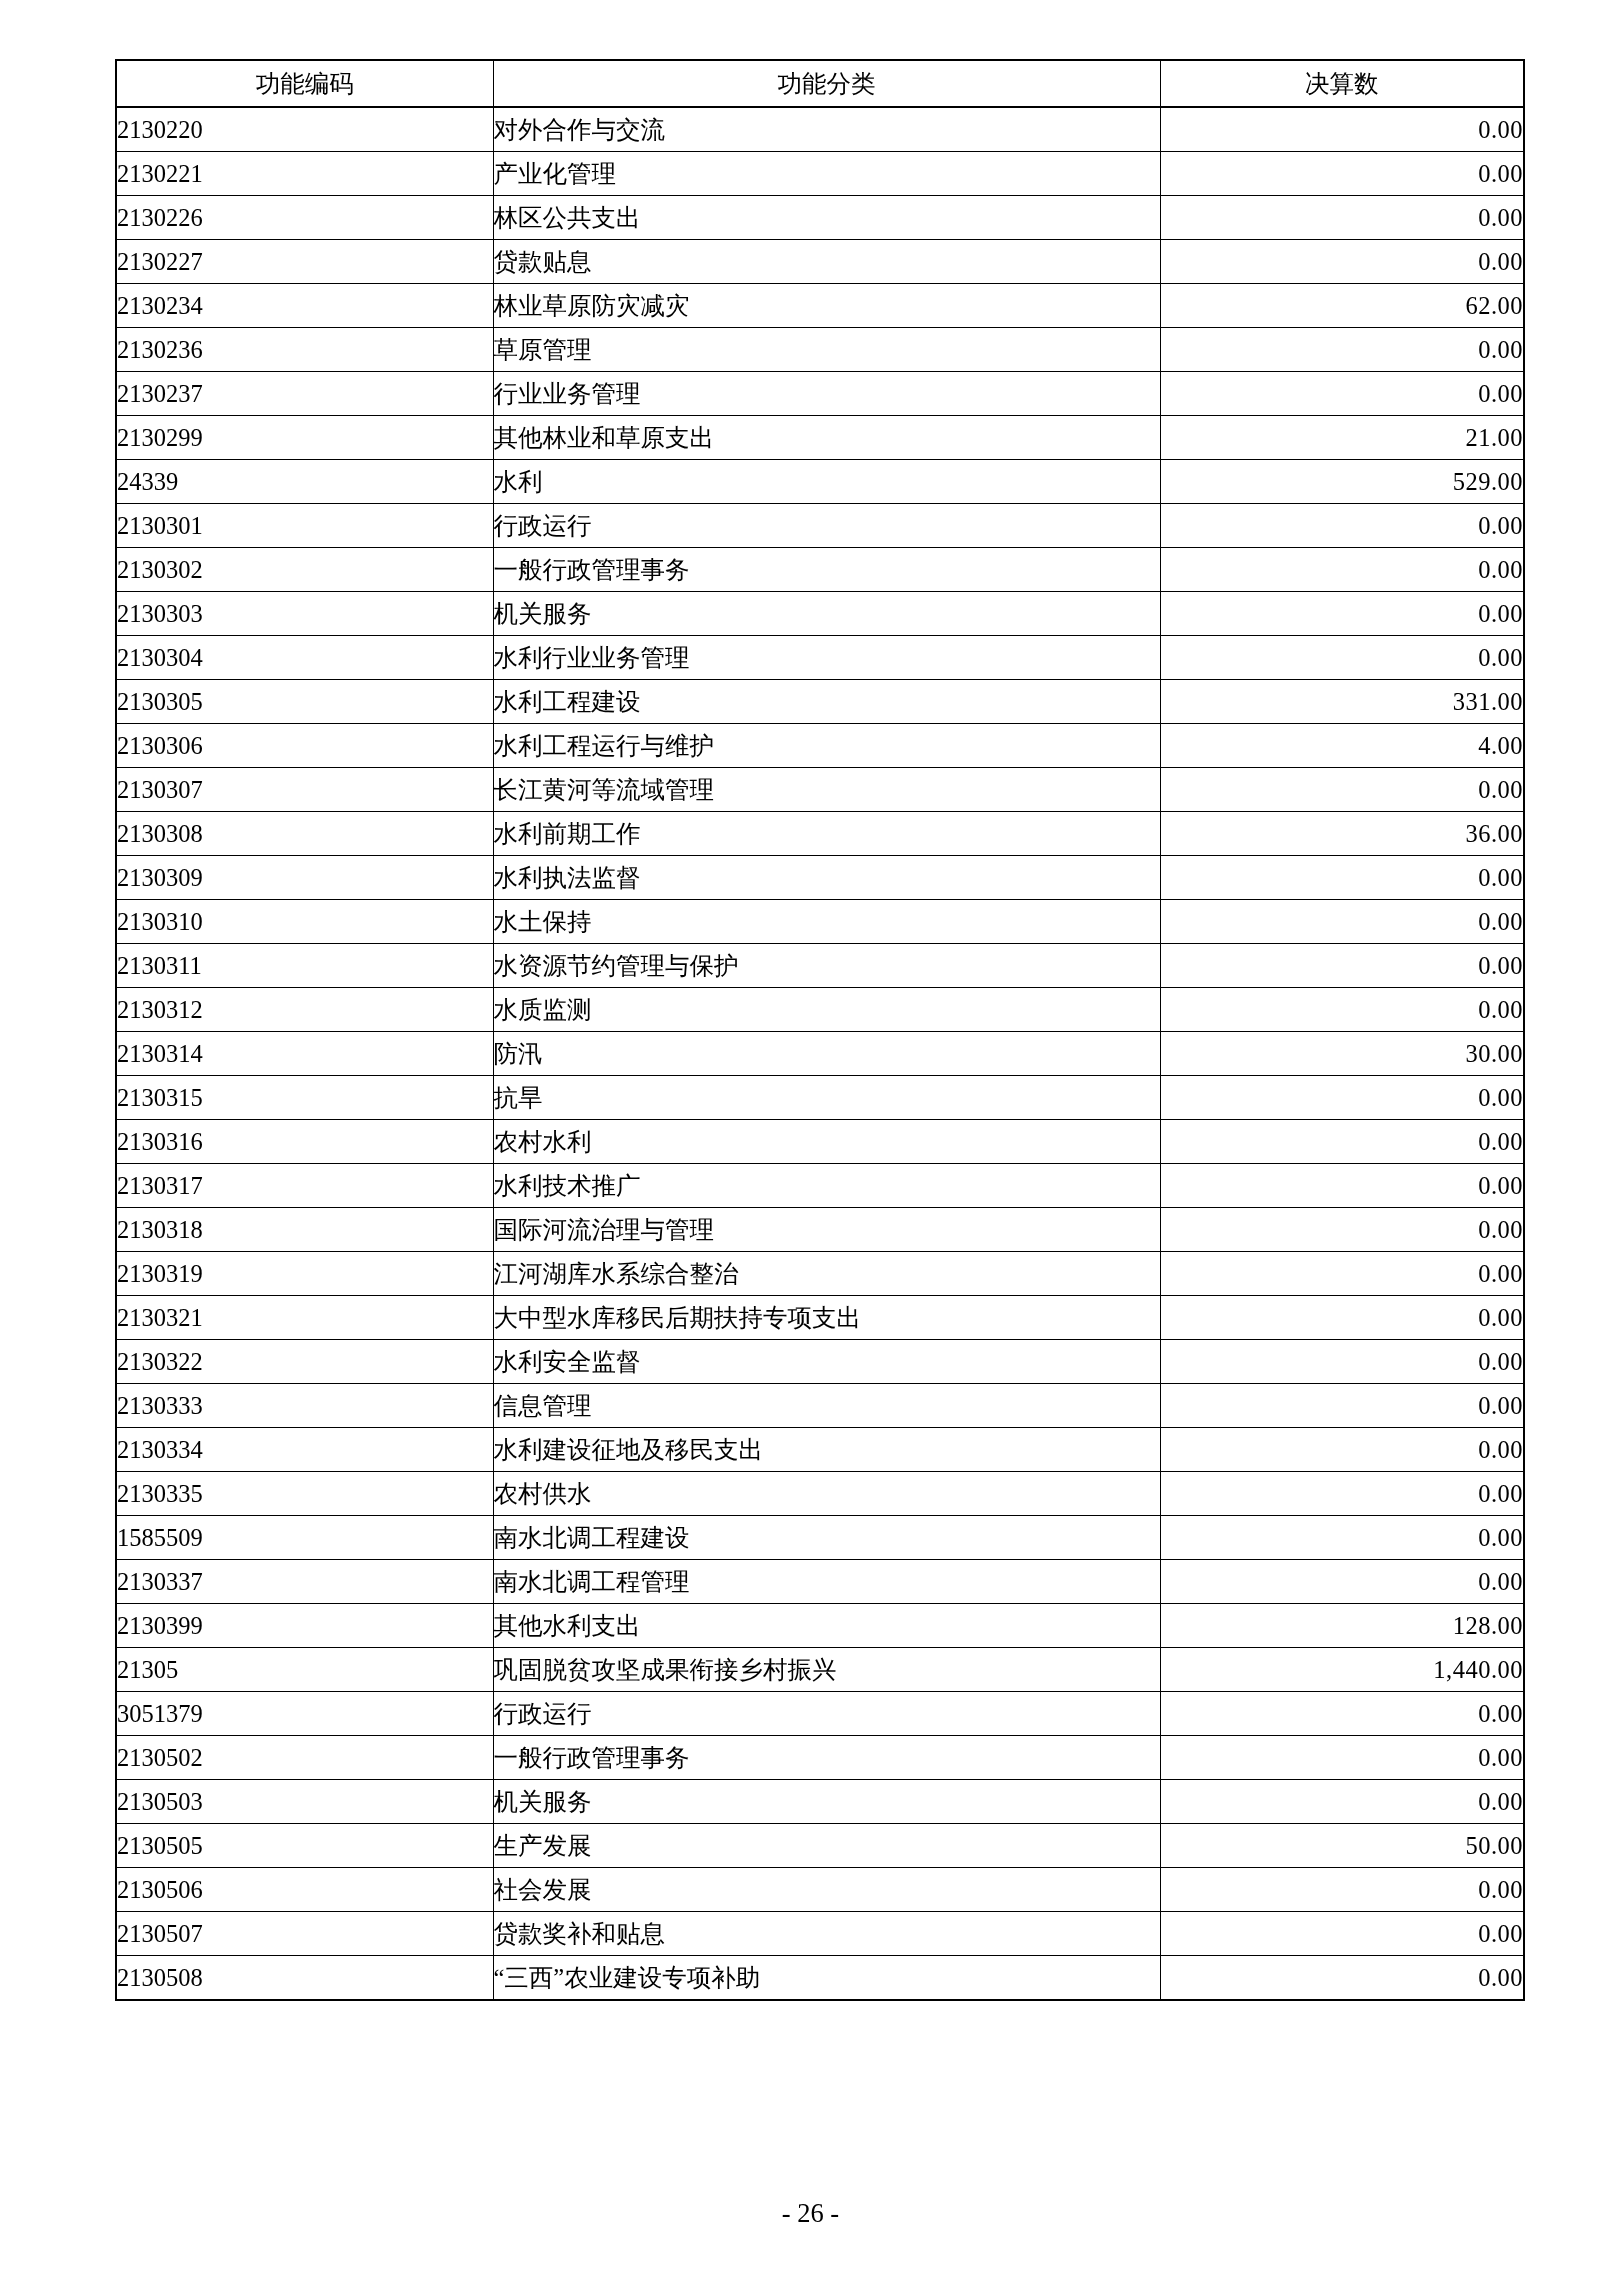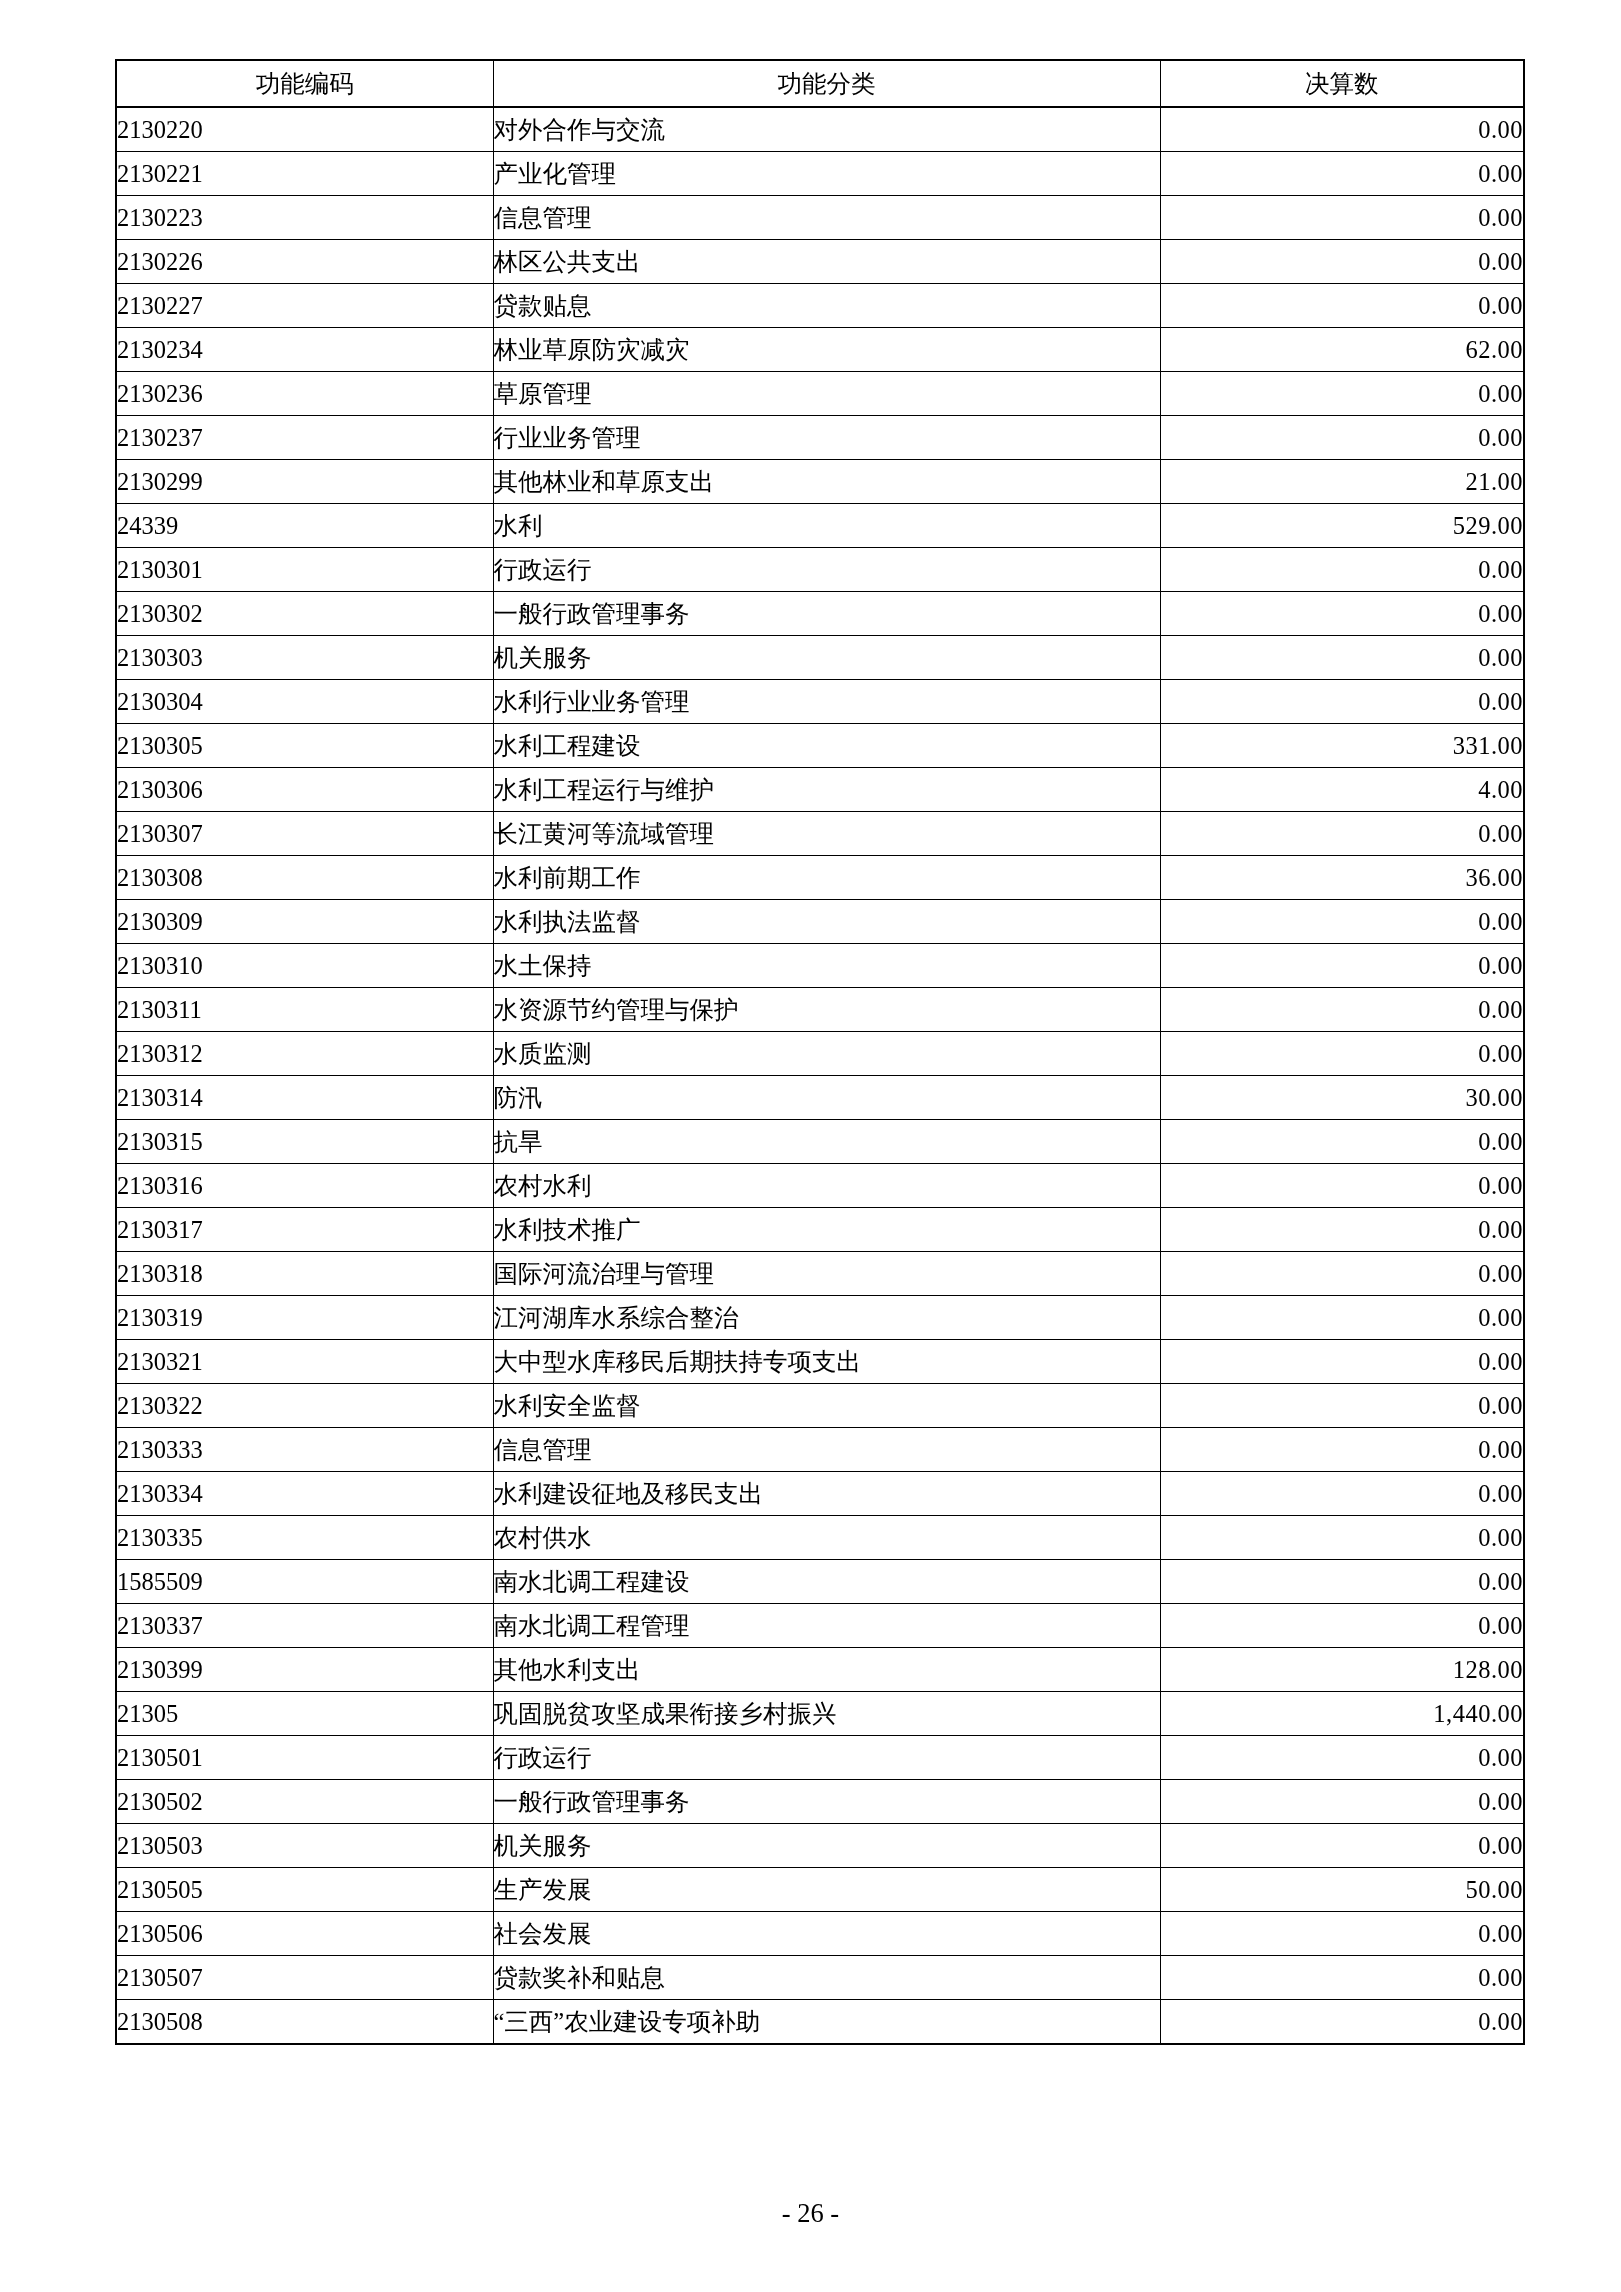--- a/index.html
+++ b/index.html
@@ -101,25 +101,20 @@
             <td class="code">2130220</td>
             <td class="name">对外合作与交流</td>
             <td class="value">0.00</td>
           </tr>
           <tr>
             <td class="code">2130221</td>
             <td class="name">产业化管理</td>
             <td class="value">0.00</td>
           </tr>
           <tr>
-            <td class="code">2130223</td>
-            <td class="name">信息管理</td>
-            <td class="value">0.00</td>
-          </tr>
-          <tr>
             <td class="code">2130226</td>
             <td class="name">林区公共支出</td>
             <td class="value">0.00</td>
           </tr>
           <tr>
             <td class="code">2130227</td>
             <td class="name">贷款贴息</td>
             <td class="value">0.00</td>
           </tr>
           <tr>
@@ -276,21 +271,21 @@
             <td class="code">2130399</td>
             <td class="name">其他水利支出</td>
             <td class="value">128.00</td>
           </tr>
           <tr>
             <td class="code">21305</td>
             <td class="name">巩固脱贫攻坚成果衔接乡村振兴</td>
             <td class="value">1,440.00</td>
           </tr>
           <tr>
-            <td class="code">2130501</td>
+            <td class="code">3051379</td>
             <td class="name">行政运行</td>
             <td class="value">0.00</td>
           </tr>
           <tr>
             <td class="code">2130502</td>
             <td class="name">一般行政管理事务</td>
             <td class="value">0.00</td>
           </tr>
           <tr>
             <td class="code">2130503</td>

